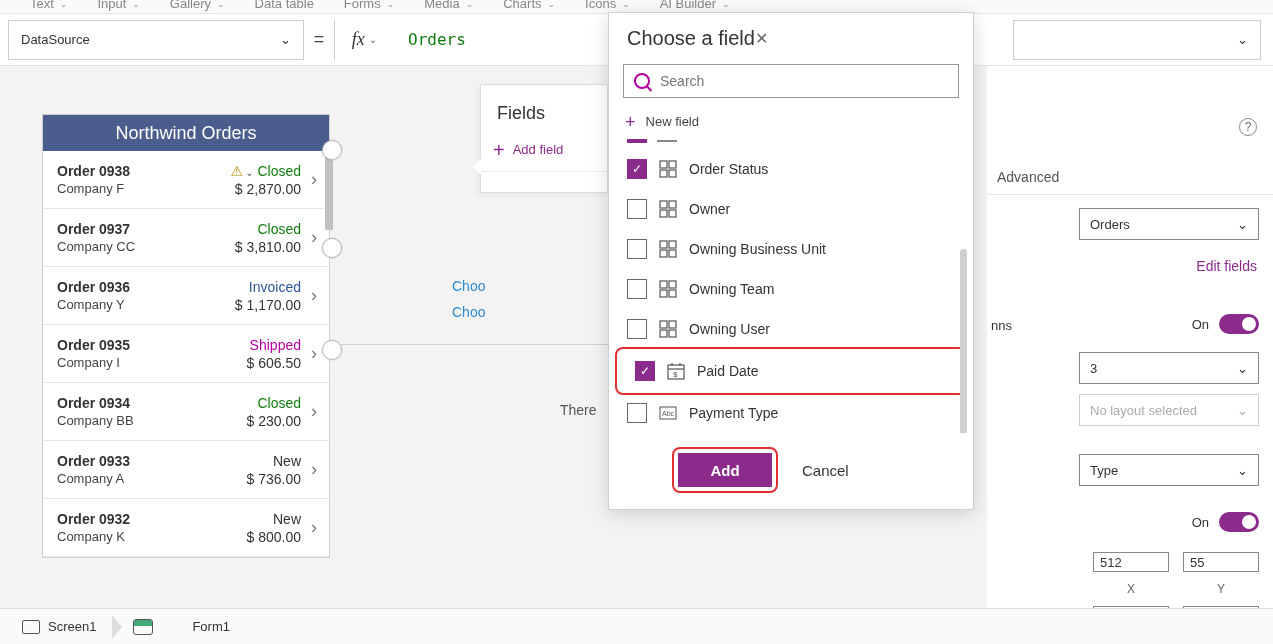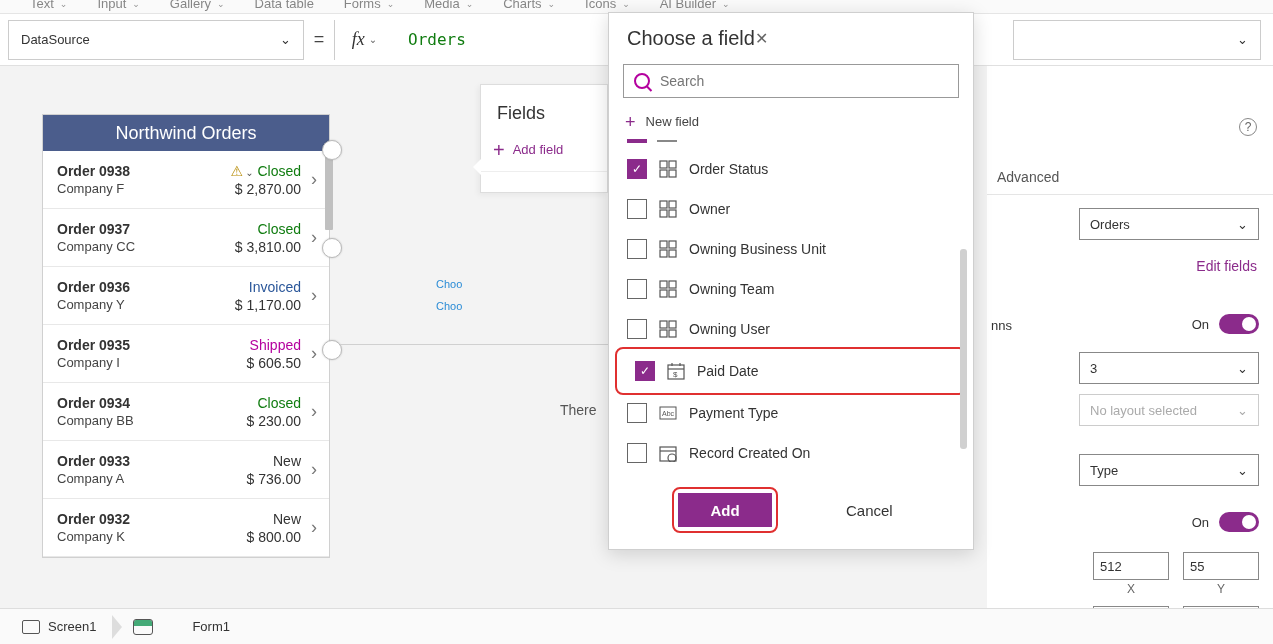--- a/index.html
+++ b/index.html
@@ -70,44 +70,44 @@
 .field-item { display: flex; align-items: center; gap: 12px; padding: 10px 18px; cursor: pointer; }
 .chk { width: 20px; height: 20px; border: 1px solid #666; display: flex; align-items: center; justify-content: center; flex-shrink: 0; }
 .chk.checked { background: #8b2b8b; border-color: #8b2b8b; color: #fff; font-size: 12px; }
 .ftype-icon { width: 18px; height: 18px; flex-shrink: 0; display: flex; align-items: center; justify-content: center; }
 .ftype-icon svg { width: 18px; height: 18px; }
 .fname { font-size: 14px; color: #333; }
 .highlight-box { border: 2px solid #e03030; border-radius: 8px; margin: -2px 6px -2px 6px; padding: 2px 0; }
 .dlg-foot { display: flex; gap: 24px; align-items: center; padding: 14px 20px 16px 20px; }
 .btn-add-wrap { border: 2px solid #e03030; border-radius: 8px; padding: 4px; margin-left: 43px; }
 .btn-add { background: #8b2b8b; color: #fff; border: none; width: 94px; height: 34px; font-size: 15px; font-weight: 600; cursor: pointer; }
-.btn-cancel { background: none; border: none; font-size: 15px; color: #333; cursor: pointer; margin-left: 44px; }
+.btn-cancel { background: none; border: none; font-size: 15px; color: #333; cursor: pointer; }
 .prop-panel { position: absolute; right: 0; top: 66px; width: 286px; bottom: 36px; background: #fff; z-index: 1; }
 .tab-adv { position: absolute; left: 10px; top: 103px; color: #555; font-size: 14px; cursor: pointer; }
 .prop-line { position: absolute; left: 0; right: 0; top: 128px; border-top: 1px solid #e5e5e5; }
 .prop-row { position: absolute; display: flex; align-items: center; }
 .prop-select-sm { height: 32px; border: 1px solid #888; display: flex; align-items: center; justify-content: space-between; padding: 0 10px; background: #fff; cursor: pointer; font-size: 13px; }
 .prop-select-sm.disabled { color: #aaa; border-color: #ccc; cursor: default; gap: 40px; }
 .link-purple { color: #8b2b8b; font-size: 14px; cursor: pointer; }
 .toggle { width: 40px; height: 20px; background: #8b2b8b; border-radius: 10px; position: relative; cursor: pointer; }
 .toggle::after { content: ''; width: 14px; height: 14px; background: #fff; border-radius: 50%; position: absolute; right: 3px; top: 3px; }
-.num-input { width: 76px; height: 28px; border: 1px solid #888; padding: 0 6px; font-size: 13px; display: flex; align-items: center; background: #fff; }
+.num-input { width: 76px; height: 20px; border: 1px solid #888; padding: 0 6px; font-size: 13px; display: flex; align-items: center; background: #fff; }
 .xy-lbl { font-size: 12px; color: #666; }
 
 
 .bottom-bar { position: absolute; left: 0; right: 0; bottom: 0; height: 36px; background: #fafafa; border-top: 1px solid #ddd; display: flex; align-items: center; padding-left: 14px; gap: 0; z-index: 2;}
 .crumb { display: flex; align-items: center; gap: 8px; padding: 0 16px 0 8px; height: 36px; position: relative; cursor: pointer; }
 .crumb::after { content: ''; position: absolute; right: -10px; top: 6px; width: 0; height: 0; border-top: 12px solid transparent; border-bottom: 12px solid transparent; border-left: 10px solid #ddd; }
 .crumb:last-child::after { display:none; }
 .crumb-ic { width: 18px; height: 14px; border: 1.5px solid #555; border-radius: 2px; }
 .crumb-ic.form { border: none; background: linear-gradient(to bottom, #4a7 0%, #4a7 40%, transparent 40%); outline: 1.5px solid #555; }
 
 
 .there-txt { position: absolute; left: 560px; top: 336px; color: #555; font-size: 14px; }
-.choo-txt { position: absolute; left: 436px; top: 212px; color: #2b8cd6; font-size: 11px; }
+.choo-txt { position: absolute; left: 452px; top: 212px; color: #2b8cd6; font-size: 14px; }
 .choo-txt2 { margin-top: 10px; display:block;}
 .sep-right { position:absolute; left: 340px; top: 278px; width: 268px; border-top: 1px solid #d0d0d0; }
 .help-abs { position: absolute; right: 16px; top: 118px; z-index: 3;}
 </style>
 </head>
 <body>
 
 <div class="ribbon">
   <div class="rb">
       <span>Text</span>
@@ -443,31 +443,20 @@
       <div class="field-item">
     <div class="chk "></div>
     <div class="ftype-icon">
           <svg viewBox="0 0 18 18" fill="none" stroke="#555" stroke-width="1">
             <rect x="1" y="3" width="16" height="12"></rect>
             <text x="3" y="12" font-size="7" stroke="none" fill="#555">Abc</text>
           </svg>
         </div>
     <div class="fname">Payment Type</div>
       </div>
-      <div class="field-item">
-    <div class="chk "></div>
-    <div class="ftype-icon">
-          <svg viewBox="0 0 18 18" fill="none" stroke="#555" stroke-width="1.2">
-            <rect x="1" y="3" width="16" height="14"></rect>
-            <line x1="1" y1="7" x2="17" y2="7"></line>
-            <circle cx="13" cy="14" r="4"></circle>
-          </svg>
-        </div>
-    <div class="fname">Record Created On</div>
-      </div>
     </div>
   <div class="dlg-foot">
     <div class="btn-add-wrap">
       <button class="btn-add">Add</button>
     </div>
     <button class="btn-cancel">Cancel</button>
   </div>
 </div>
 
 <div class="bottom-bar">

